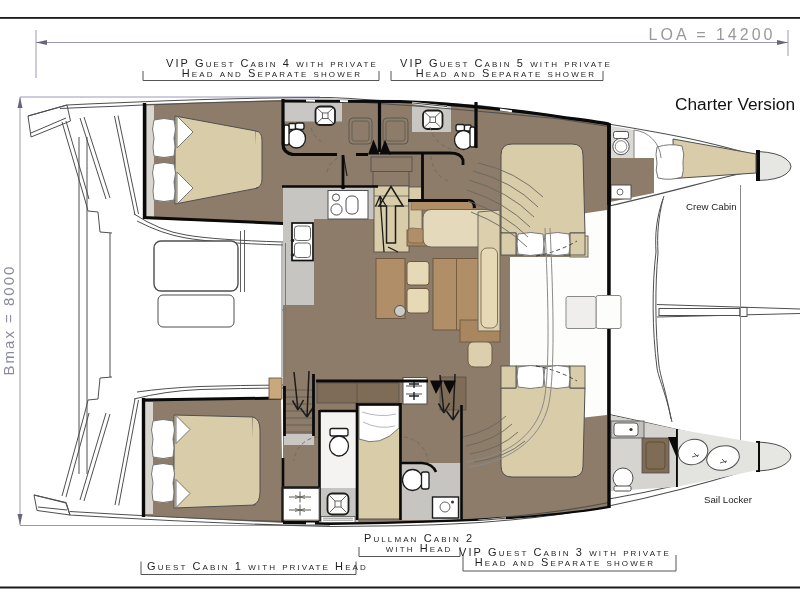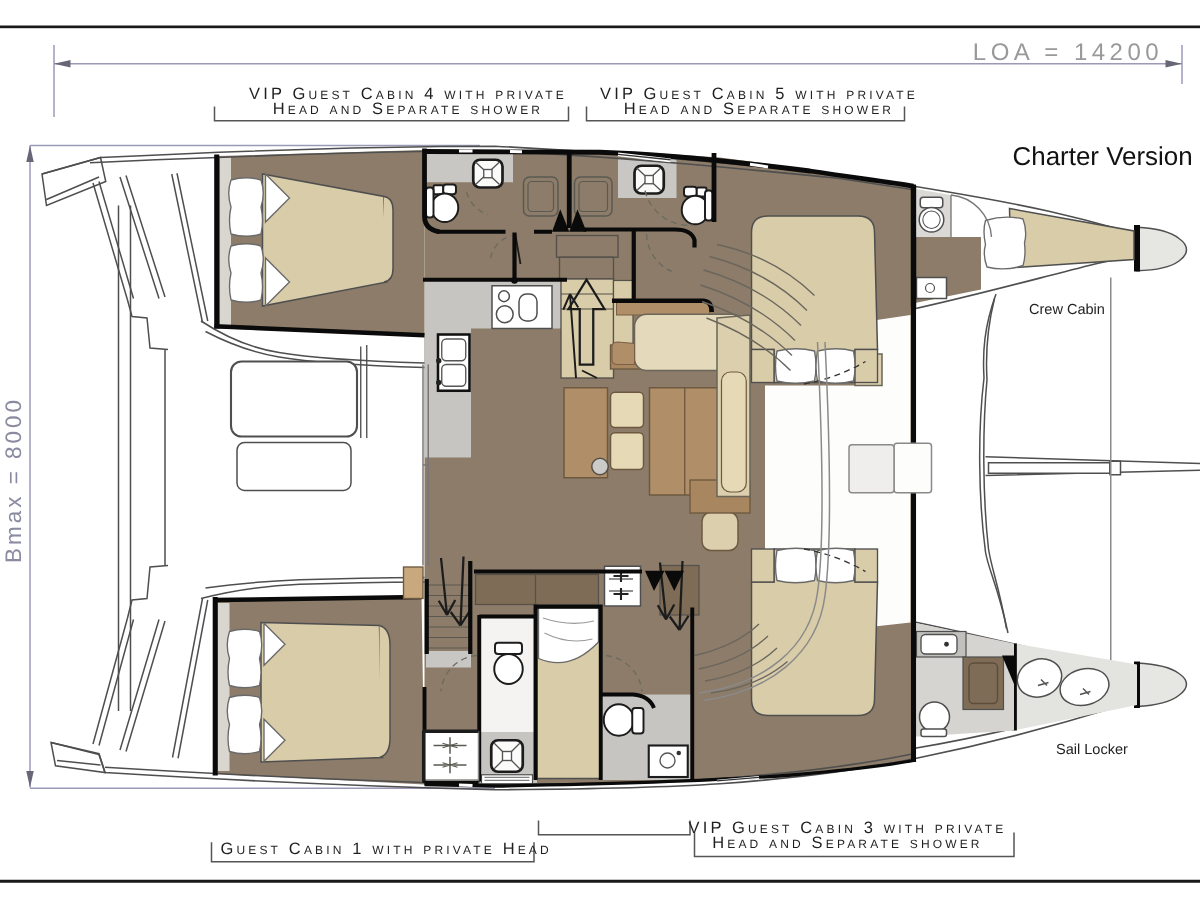--- a/index.html
+++ b/index.html
@@ -515,17 +515,18 @@
 <path d="M141,561.5 L141,574.5 L356,574.5 L356,561.5" fill="none" stroke="#555" stroke-width="1"></path>
 
 <path d="M463,555 L463,571 L676,571 L676,555" fill="none" stroke="#555" stroke-width="1"></path>
 </svg>
 
 
 <div class="lbl" style="left:166px;top:57.5px;">VIP Guest Cabin 4 with private<br>Head and Separate shower</div>
 
 <div class="lbl" style="left:400px;top:57.5px;">VIP Guest Cabin 5 with private<br>Head and Separate shower</div>
 
+<div class="lbl" style="left:364px;top:532.5px;">Pullman Cabin 2<br>with Head</div>
 
 <div class="lbl" style="left:147px;top:561px;">Guest Cabin 1 with private Head</div>
 
 <div class="lbl" style="left:459px;top:547px;">VIP Guest Cabin 3 with private<br>Head and Separate shower</div>
 </div>
 
 </body></html>

